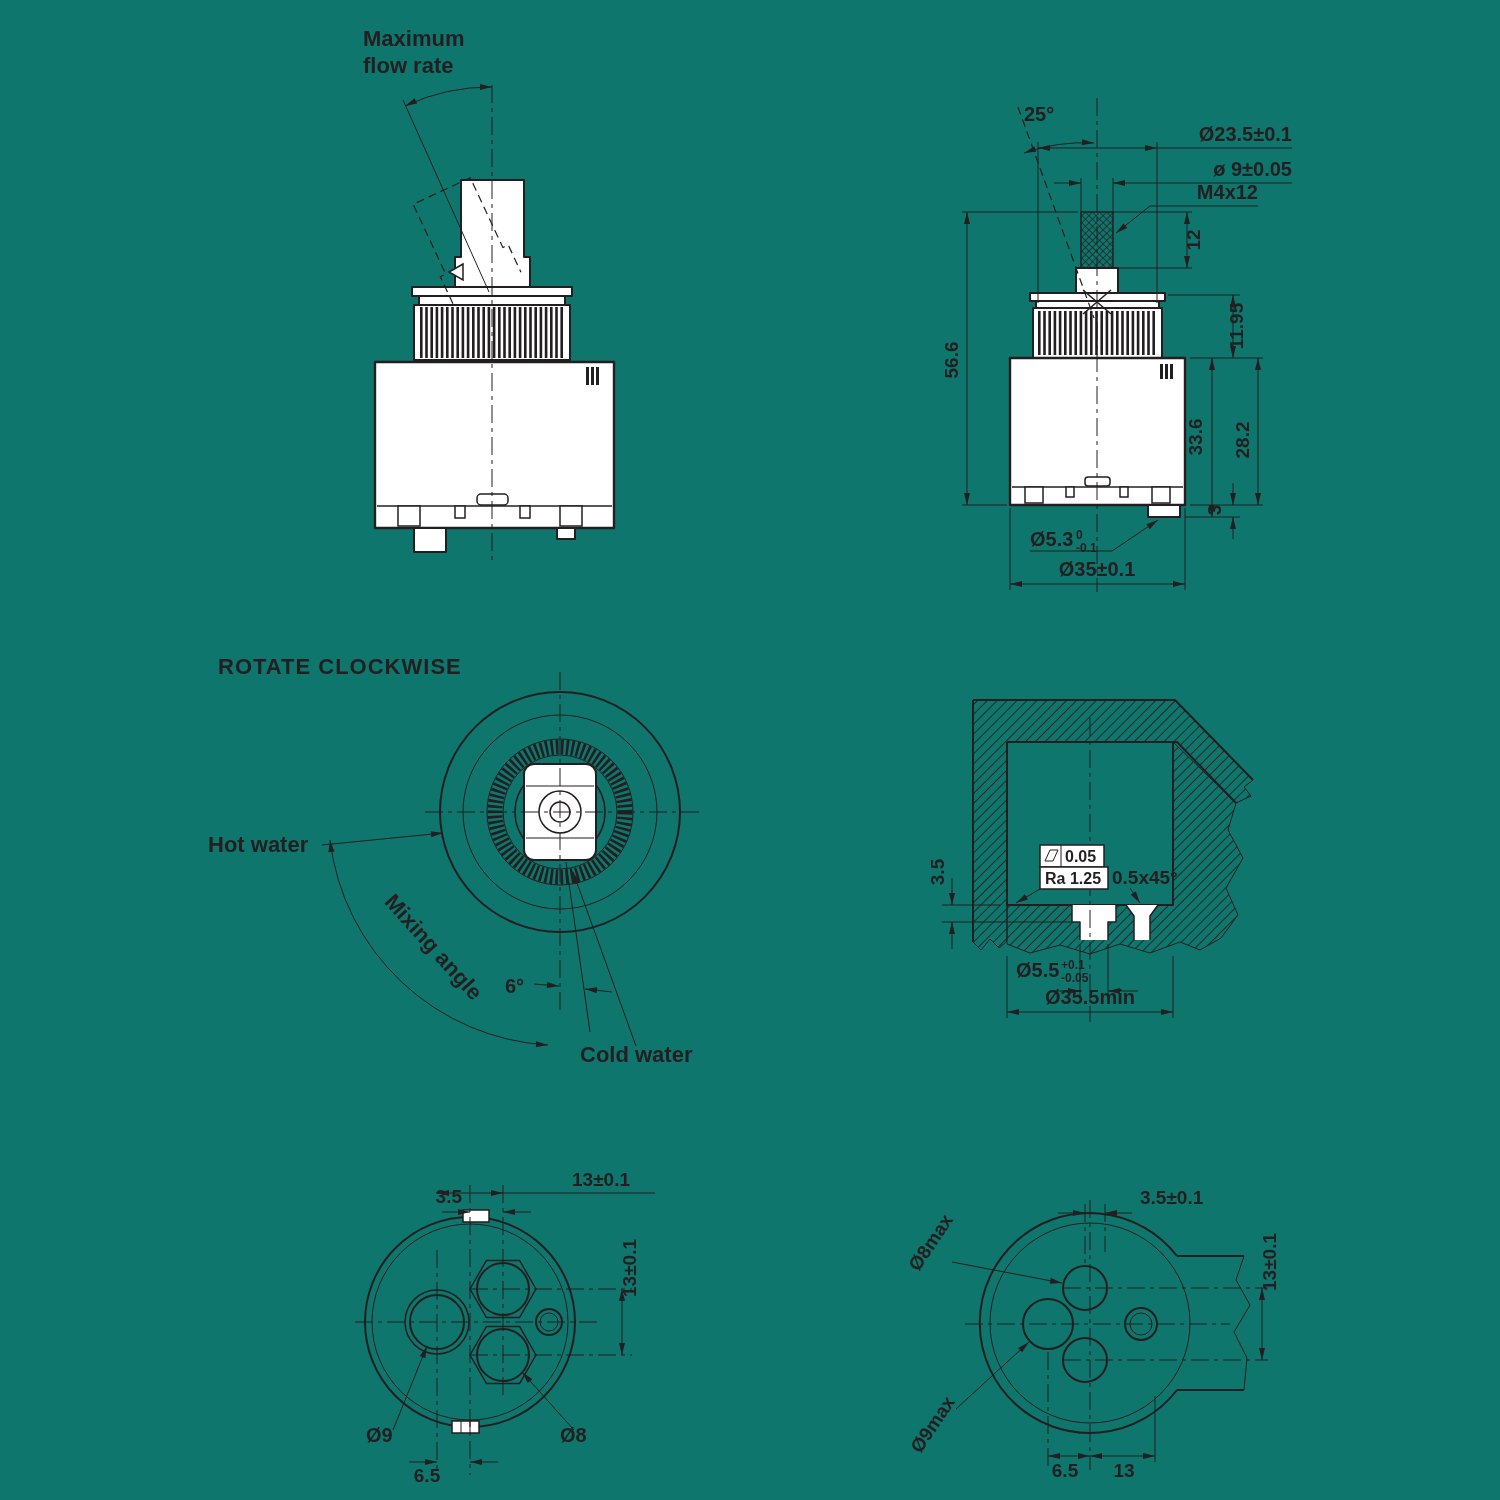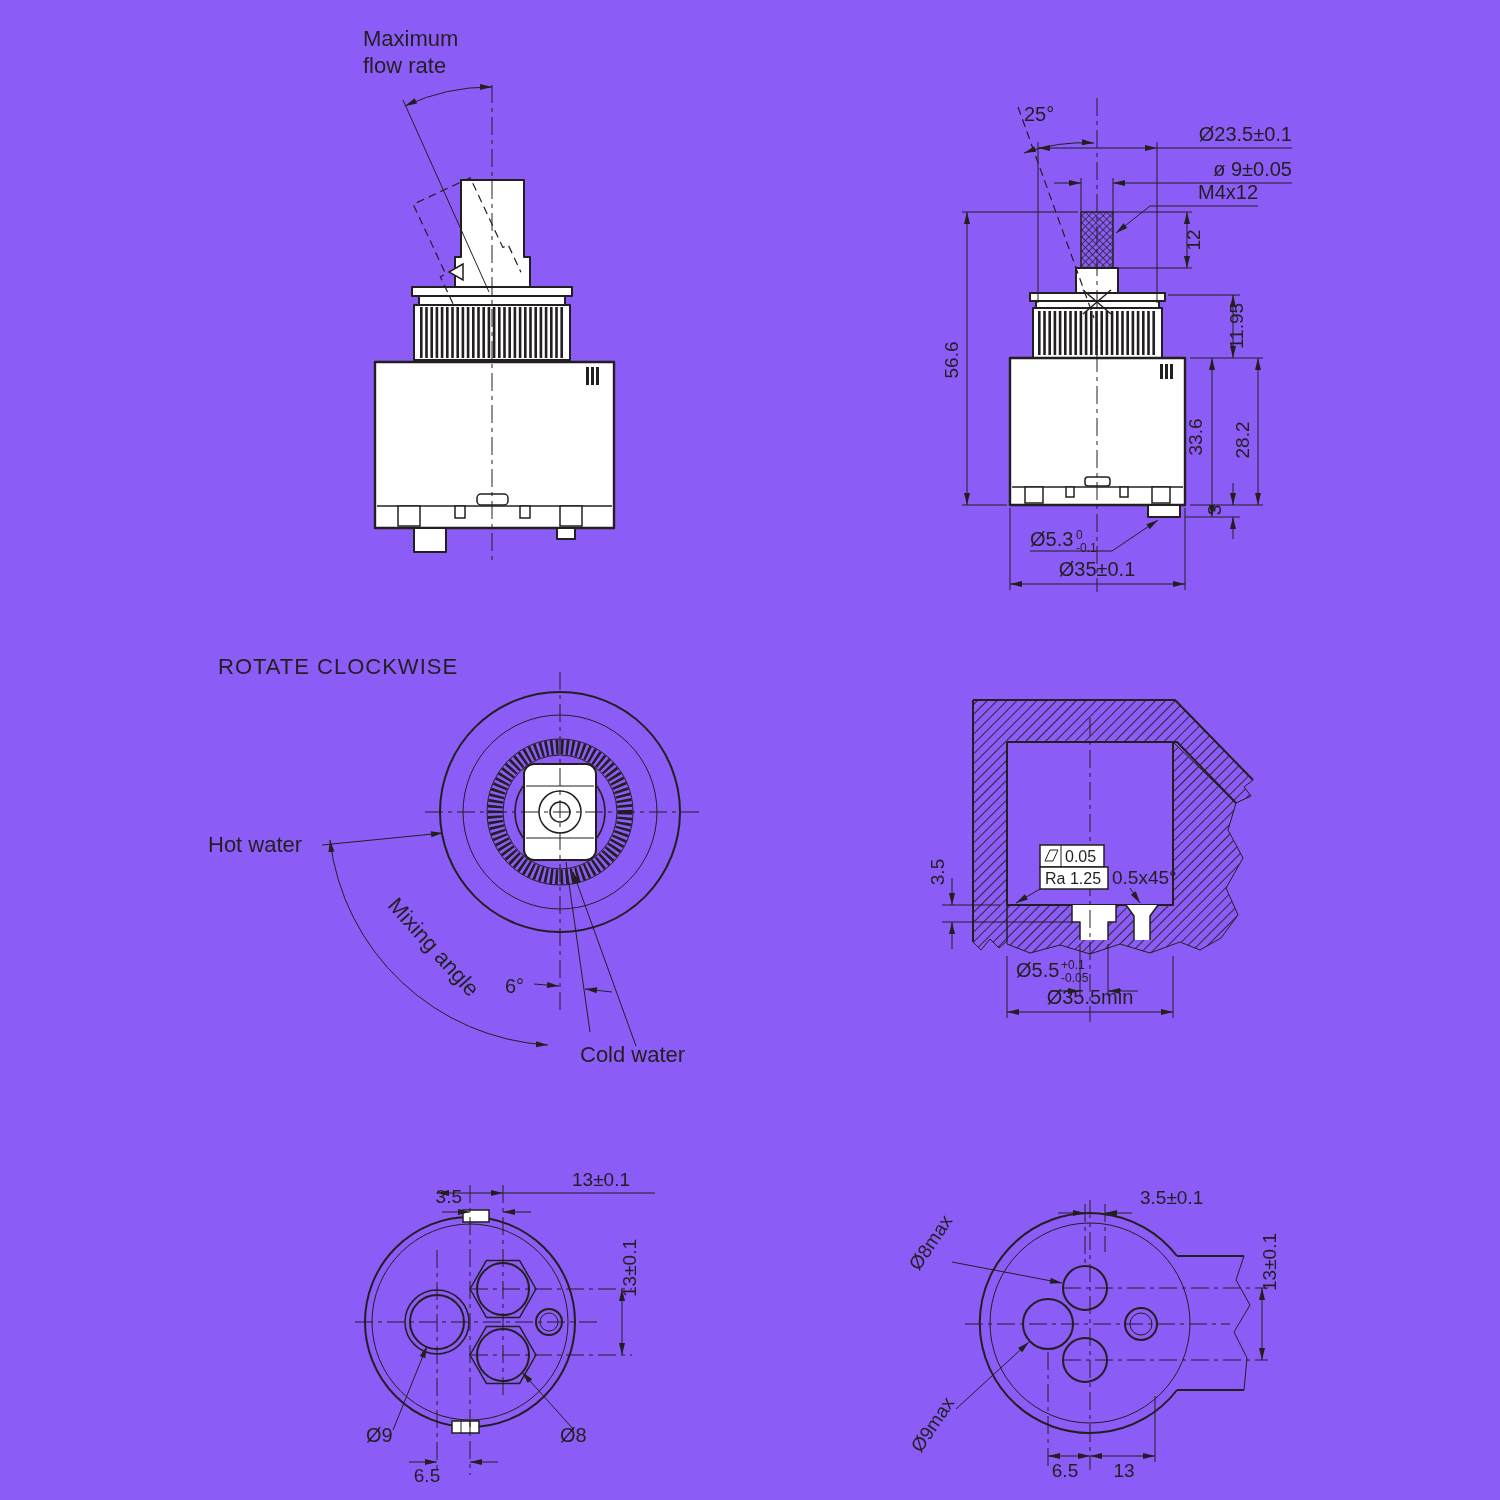--- a/index.html
+++ b/index.html
@@ -1,16 +1,16 @@
 <!DOCTYPE html>
 <html><head>
 <meta charset="utf-8">
 <style>
   html,body{margin:0;padding:0;background:#ffffff;}
-  #stage{width:1500px;height:1500px;position:relative;background:#8b5cf6;}
+  #stage{width:1500px;height:1500px;position:relative;background:#0f766e;font-weight:bold;}
   svg{display:block;}
   .o  {fill:none;stroke:#231f20;stroke-width:2;stroke-linejoin:round;}
   .o3 {fill:none;stroke:#231f20;stroke-width:2.4;stroke-linejoin:round;}
   .t  {fill:none;stroke:#231f20;stroke-width:1.5;stroke-linejoin:round;}
   .d  {fill:none;stroke:#231f20;stroke-width:1;}
   .cl {fill:none;stroke:#231f20;stroke-width:1;stroke-dasharray:18 5 4 5;}
   .gh {fill:none;stroke:#231f20;stroke-width:1.2;stroke-dasharray:8 5;}
   .fw {fill:#ffffff;}
   .w1 {fill:#ffffff;stroke:#231f20;stroke-width:1.5;}
   .wn {fill:#ffffff;stroke:none;}

